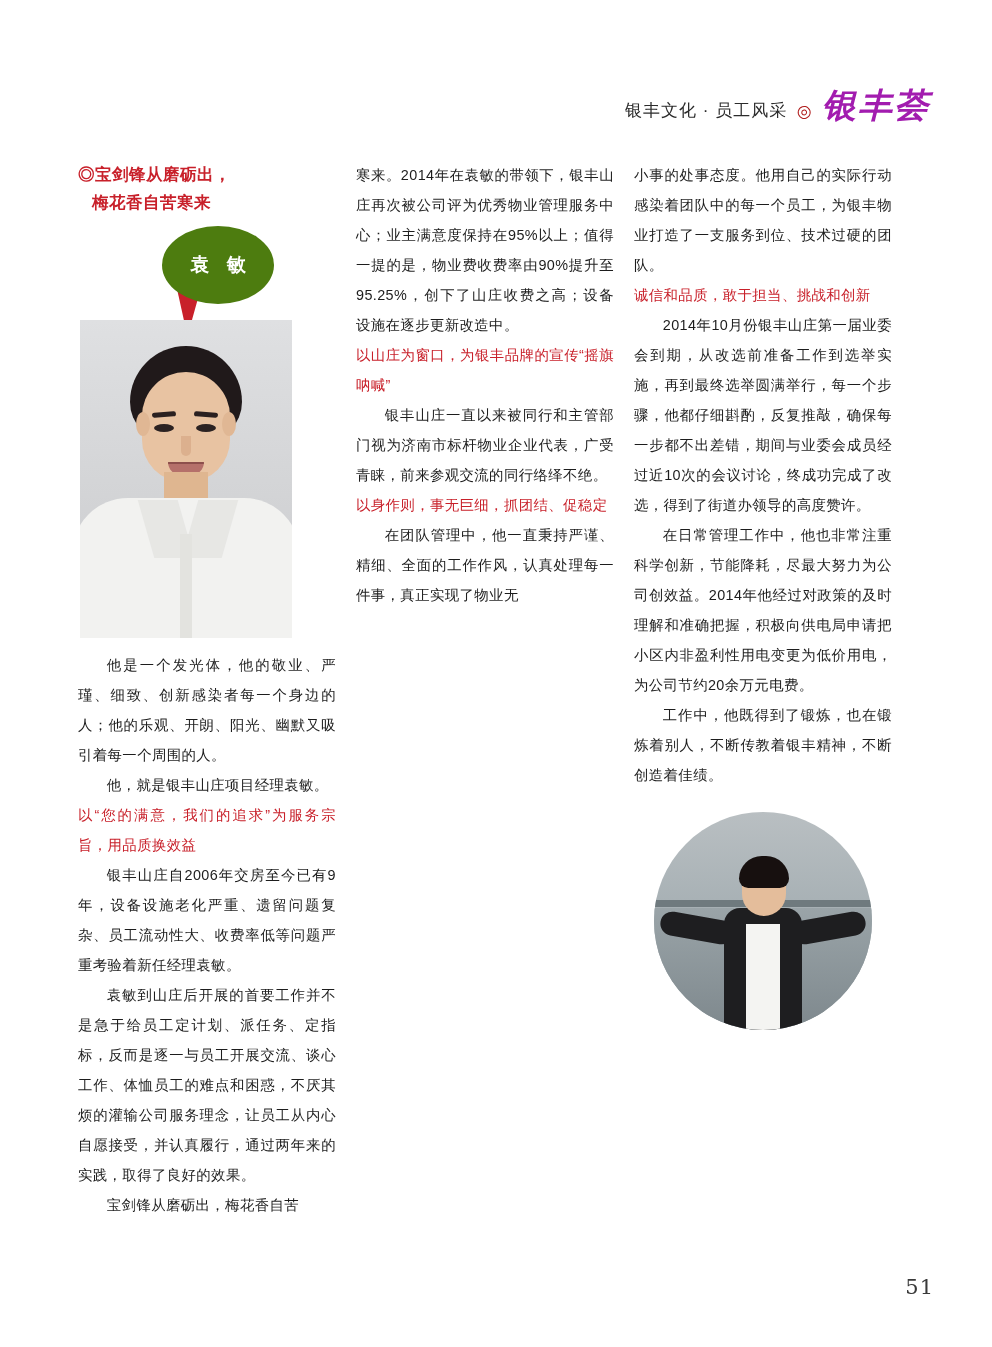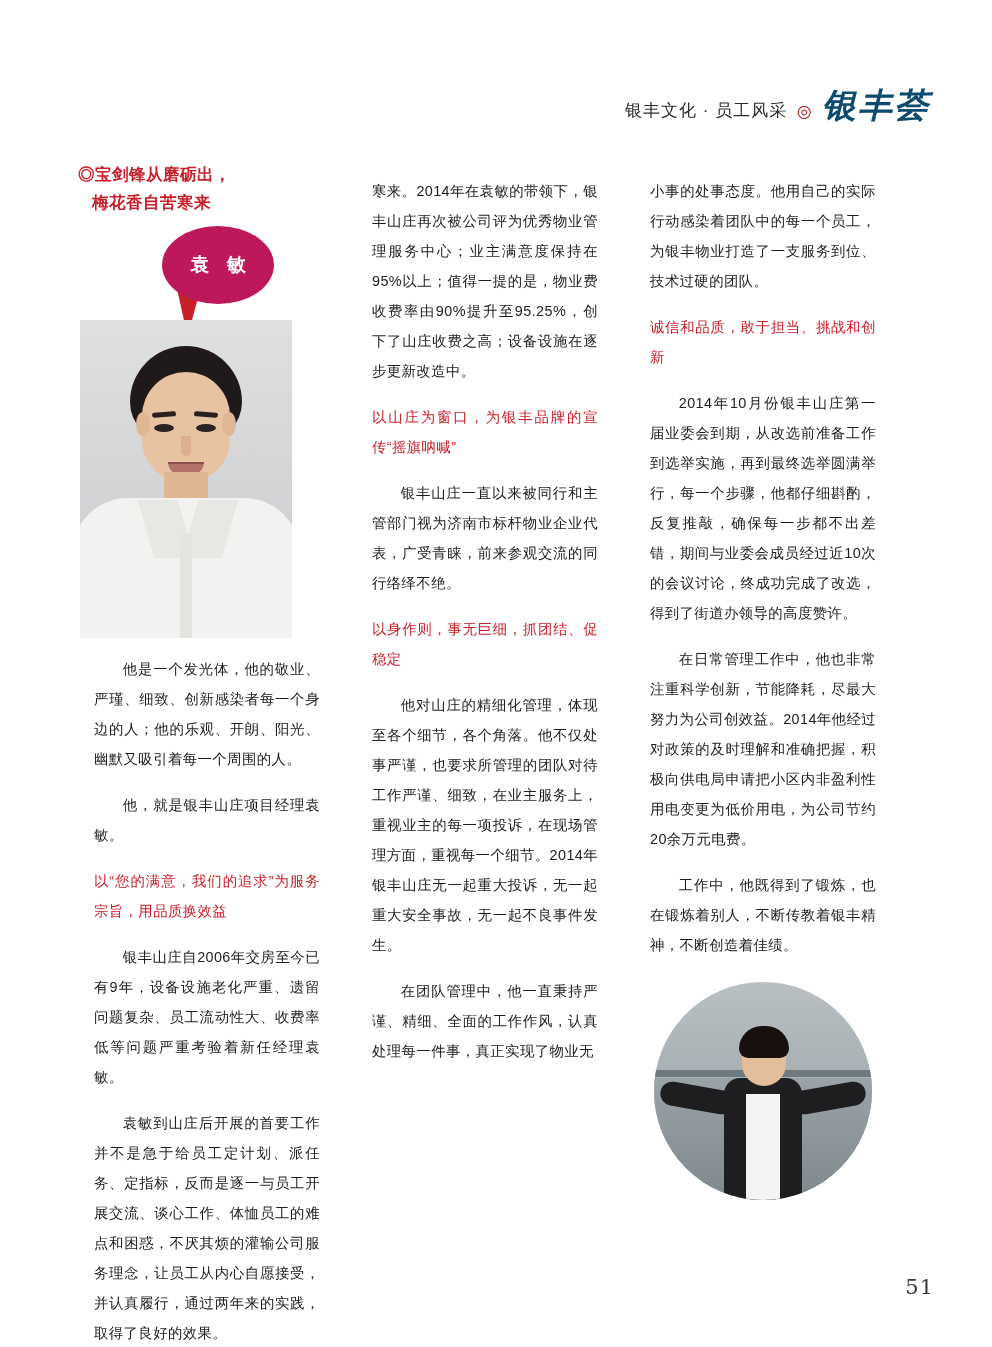--- a/index.html
+++ b/index.html
@@ -34,21 +34,21 @@
   .header-mark {
     color: #b01c1c;
     font-size: 17px;
     transform: rotate(12deg);
   }
   .header-logo {
     font-family: "DejaVu Serif", serif;
     font-size: 34px;
     font-weight: bold;
     font-style: italic;
-    color: #0c4a6e;
+    color: #a21caf;
     letter-spacing: 2px;
     line-height: 1;
     white-space: nowrap;
   }
 
   
   .columns {
     position: absolute;
     top: 160px;
     left: 78px;
@@ -57,21 +57,21 @@
     gap: 20px;
   }
   .col {
     width: 258px;
     font-size: 14.4px;
     line-height: 30px;
     text-align: justify;
     color: #1d1d1d;
   }
   .col p {
-    margin: 16px;
+    margin: 0;
     text-indent: 2em;
     letter-spacing: 0.4px;
   }
   .col p.noindent {
     text-indent: 0;
   }
   .col p.red {
     color: #c8202a;
     text-indent: 0;
   }
@@ -92,21 +92,21 @@
     position: relative;
     height: 92px;
     margin-top: 10px;
   }
   .name-bubble {
     position: absolute;
     left: 84px;
     top: 0;
     width: 112px;
     height: 78px;
-    background: #be185d;
+    background: #4d7c0f;
     border-radius: 50%;
     display: flex;
     align-items: center;
     justify-content: center;
     color: #ffffff;
     font-size: 19px;
     letter-spacing: 6px;
     font-weight: bold;
     text-indent: 6px;
   }
@@ -329,21 +329,20 @@
     <p>银丰山庄自2006年交房至今已有9年，设备设施老化严重、遗留问题复杂、员工流动性大、收费率低等问题严重考验着新任经理袁敏。</p>
     <p>袁敏到山庄后开展的首要工作并不是急于给员工定计划、派任务、定指标，反而是逐一与员工开展交流、谈心工作、体恤员工的难点和困惑，不厌其烦的灌输公司服务理念，让员工从内心自愿接受，并认真履行，通过两年来的实践，取得了良好的效果。</p>
     <p>宝剑锋从磨砺出，梅花香自苦</p>
   </div>
 
   <div class="col">
     <p class="noindent">寒来。2014年在袁敏的带领下，银丰山庄再次被公司评为优秀物业管理服务中心；业主满意度保持在95%以上；值得一提的是，物业费收费率由90%提升至95.25%，创下了山庄收费之高；设备设施在逐步更新改造中。</p>
     <p class="red">以山庄为窗口，为银丰品牌的宣传“摇旗呐喊”</p>
     <p>银丰山庄一直以来被同行和主管部门视为济南市标杆物业企业代表，广受青睐，前来参观交流的同行络绎不绝。</p>
     <p class="red">以身作则，事无巨细，抓团结、促稳定</p>
-    <p>他对山庄的精细化管理，体现至各个细节，各个角落。他不仅处事严谨，也要求所管理的团队对待工作严谨、细致，在业主服务上，重视业主的每一项投诉，在现场管理方面，重视每一个细节。2014年银丰山庄无一起重大投诉，无一起重大安全事故，无一起不良事件发生。</p>
     <p>在团队管理中，他一直秉持严谨、精细、全面的工作作风，认真处理每一件事，真正实现了物业无</p>
   </div>
 
   <div class="col">
     <p class="noindent">小事的处事态度。他用自己的实际行动感染着团队中的每一个员工，为银丰物业打造了一支服务到位、技术过硬的团队。</p>
     <p class="red">诚信和品质，敢于担当、挑战和创新</p>
     <p>2014年10月份银丰山庄第一届业委会到期，从改选前准备工作到选举实施，再到最终选举圆满举行，每一个步骤，他都仔细斟酌，反复推敲，确保每一步都不出差错，期间与业委会成员经过近10次的会议讨论，终成功完成了改选，得到了街道办领导的高度赞许。</p>
     <p>在日常管理工作中，他也非常注重科学创新，节能降耗，尽最大努力为公司创效益。2014年他经过对政策的及时理解和准确把握，积极向供电局申请把小区内非盈利性用电变更为低价用电，为公司节约20余万元电费。</p>
     <p>工作中，他既得到了锻炼，也在锻炼着别人，不断传教着银丰精神，不断创造着佳绩。</p>
 

